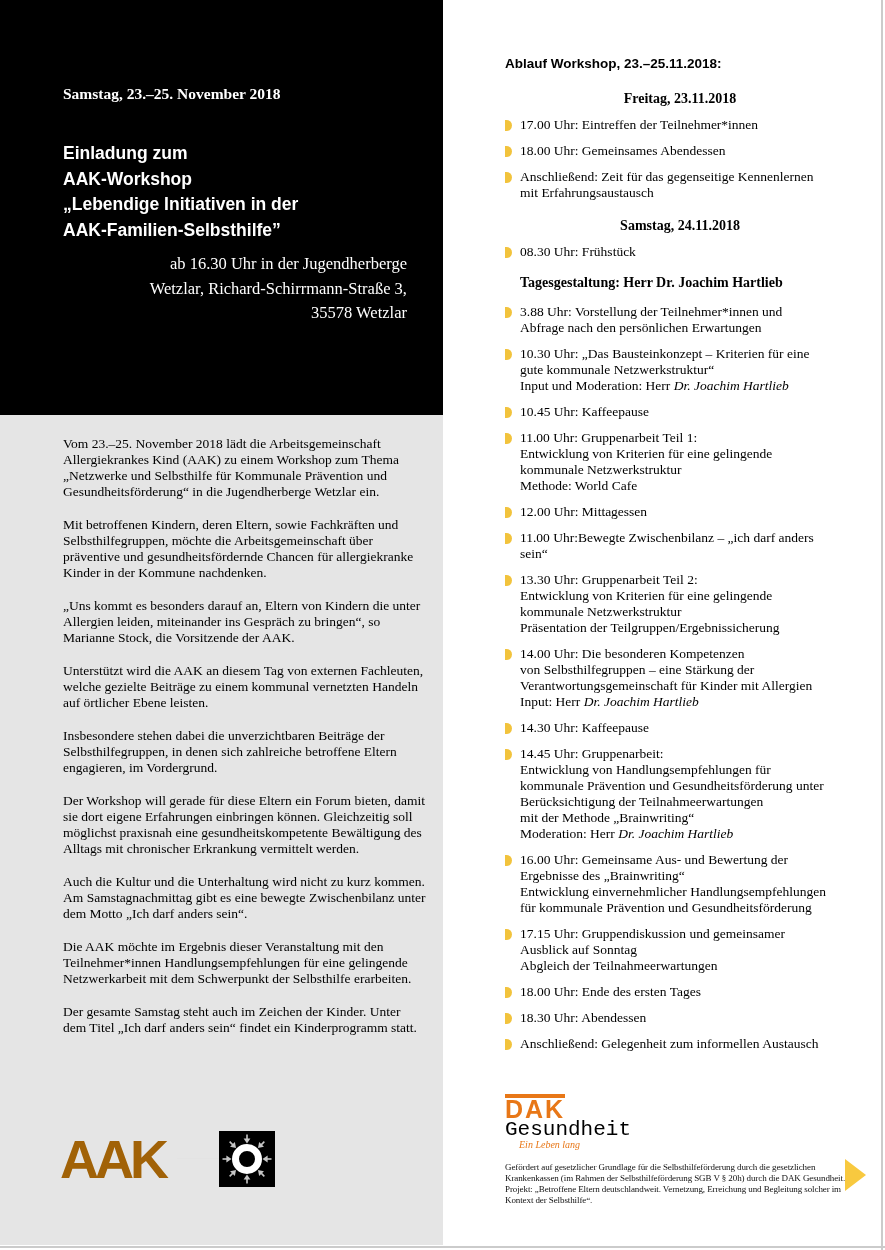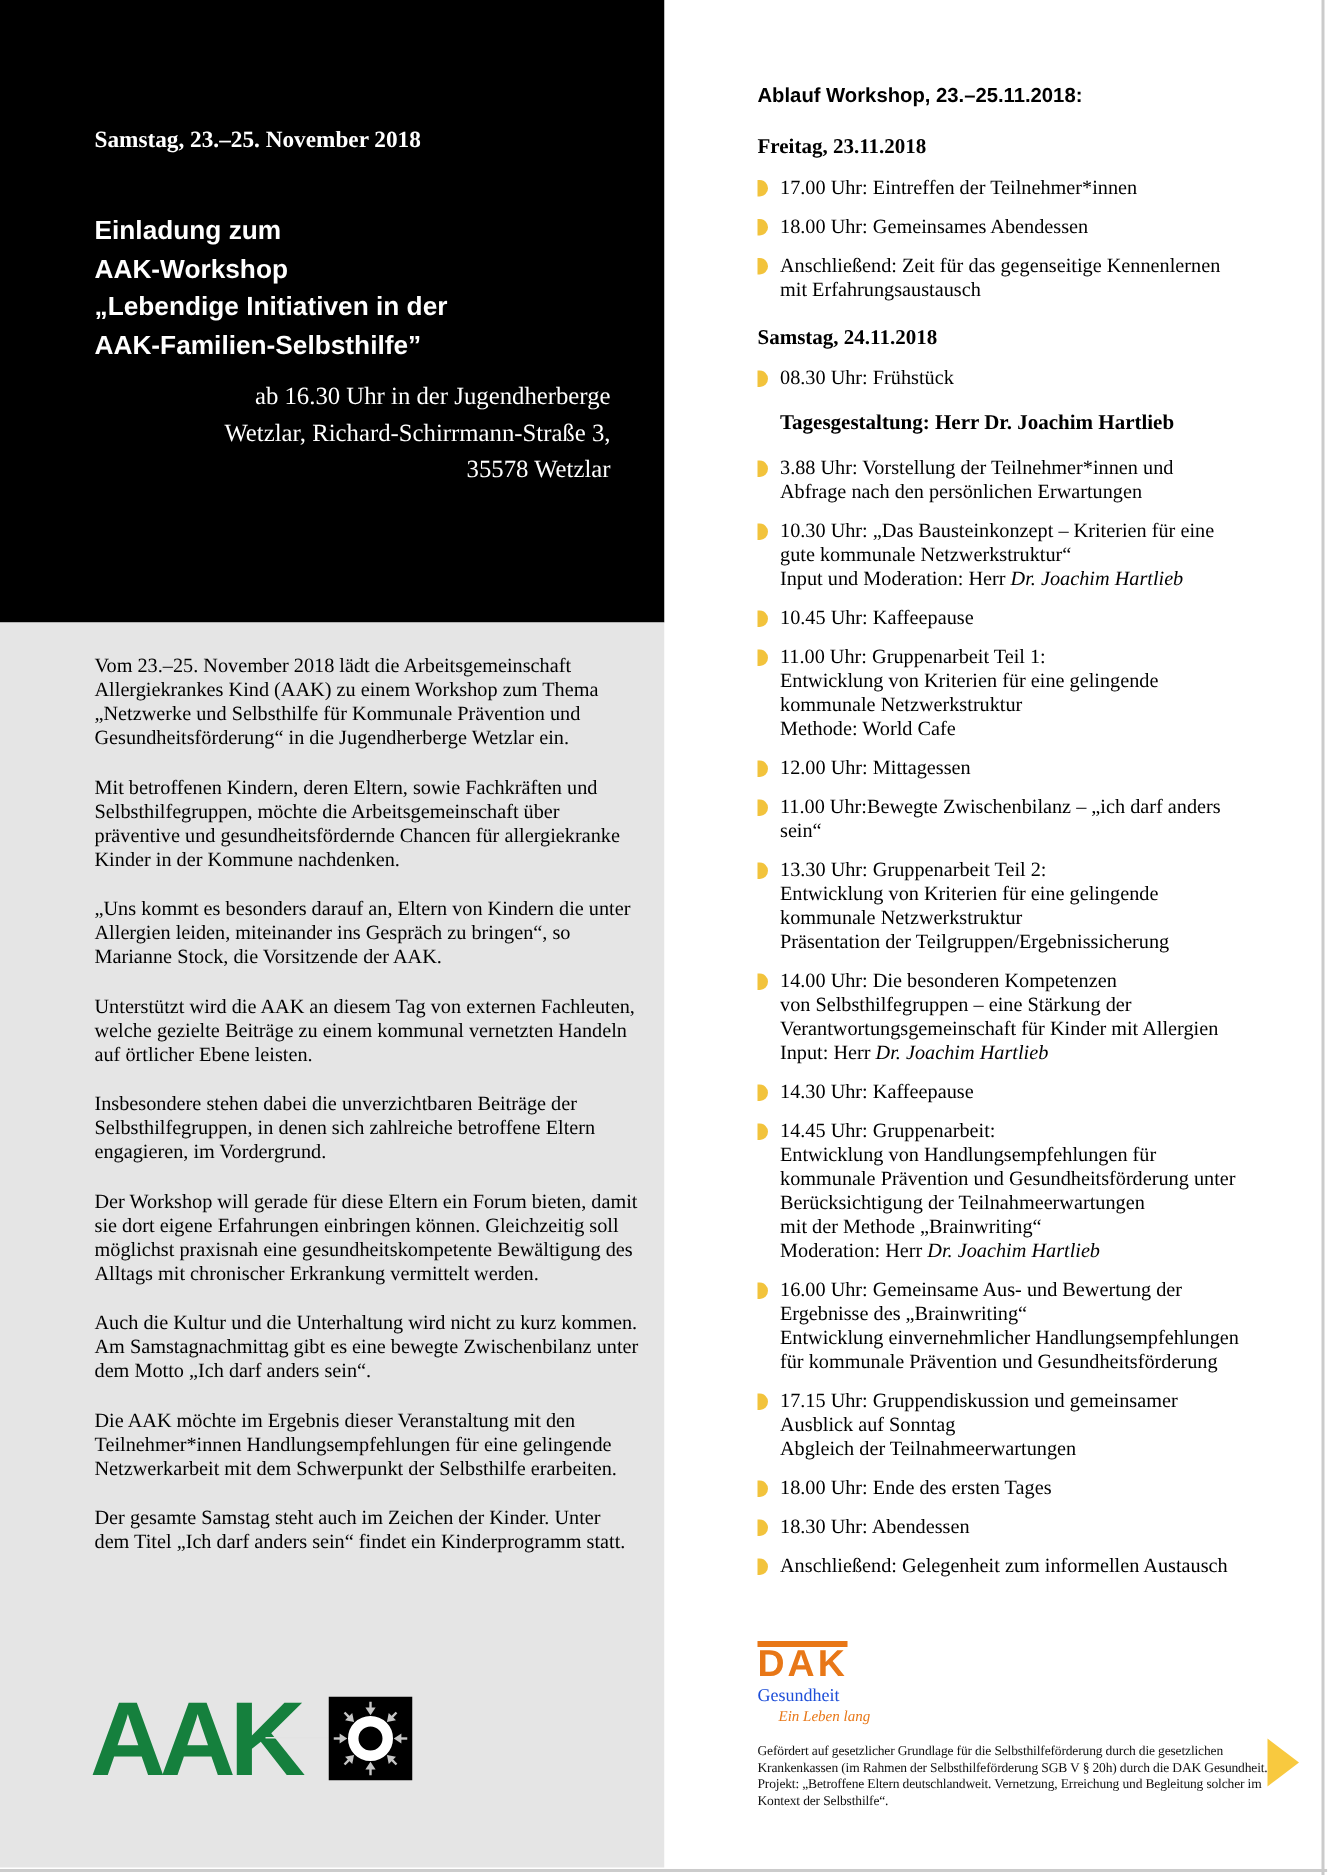--- a/index.html
+++ b/index.html
@@ -36,39 +36,39 @@
     width: 443px; height: 830px;
     background: #e5e5e5;
     padding: 21px 17px 0 63px;
   }
   .yellow-body p { margin: 0 0 17px; font-size: 13.5px; line-height: 16px; }
 
   .aak-logo { position: absolute; left: 63px; top: 1126px; width: 280px; height: 64px; }
   .aak-text {
     position: absolute; left: -3px; bottom: 2px;
     font-family: "Liberation Sans", sans-serif;
-    font-weight: bold; font-size: 70px; line-height: 58px;
-    letter-spacing: -4px; color: #15803d;
+    font-weight: bold; font-size: 54px; line-height: 58px;
+    letter-spacing: -4px; color: #a16207;
   }
   .aak-conn { position: absolute; left: 114px; top: 32px; width: 44px; height: 1px; background: #E3E3E3; }
   .aak-sun { position: absolute; left: 156px; top: 5px; }
 
   
   .right-col {
     position: absolute; left: 443px; top: 0;
     width: 442px; height: 1250px;
     background: #ffffff;
     padding: 55px 30px 0 62px;
   }
   .rc-title {
     font-family: "Liberation Sans", sans-serif;
     font-weight: bold; font-size: 13.5px; line-height: 17px;
     margin-bottom: 18px;
   }
-  .day-heading { font-weight: bold; font-size: 14px; line-height: 17px; margin-bottom: 7px; }
+  .day-heading { font-weight: bold; font-size: 14px; line-height: 17px; margin-bottom: 7px; text-align: center; }
   section.day + section.day { margin-top: 16px; }
   .sched-item {
     position: relative; padding-left: 15px;
     margin: 10px 0 0; font-size: 13.5px; line-height: 16px;
     white-space: nowrap;
   }
   .sched-item .bullet {
     position: absolute; left: 0; top: 2.5px;
     width: 7px; height: 11px;
     background: #F2C33C;
@@ -79,21 +79,21 @@
 
   
   .right-footer { position: absolute; left: 505px; top: 1094px; width: 345px; }
   .dak-word {
     display: inline-block;
     font-family: "Liberation Sans", sans-serif;
     font-weight: bold; font-size: 25px; line-height: 23px;
     letter-spacing: 2px; color: #E87717;
     border-top: 4px solid #E87717;
   }
-  .dak-sub { font-family: Liberation Serif, serif; font-size: 12px; line-height: 16px; color: #1d4ed8; }
+  .dak-sub { font-family: Liberation Mono, monospace; font-size: 21px; line-height: 16px; color: #000000; }
   .dak-tag { font-family: "Liberation Serif", serif; font-style: italic; font-size: 10px; color: #E87717; margin: 1px 0 0 14px; }
   .fine-print { margin-top: 12px; font-size: 9px; line-height: 11px; letter-spacing: -0.1px; color: #111; }
 
   .next-arrow {
     position: absolute; left: 845px; top: 1159px;
     width: 0; height: 0;
     border-left: 21px solid #F8C93F;
     border-top: 16px solid transparent;
     border-bottom: 16px solid transparent;
   }

